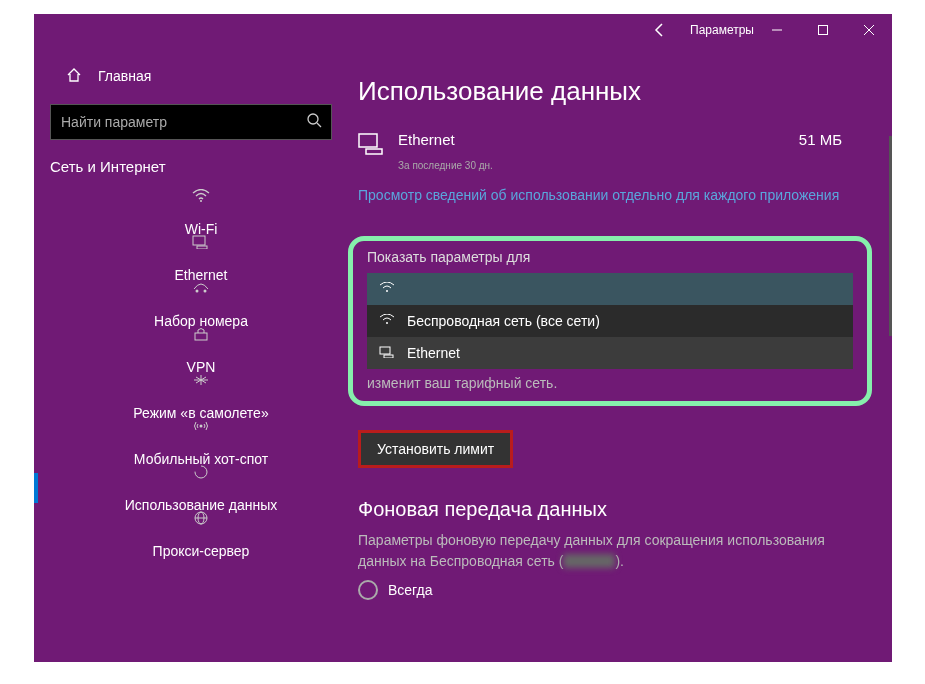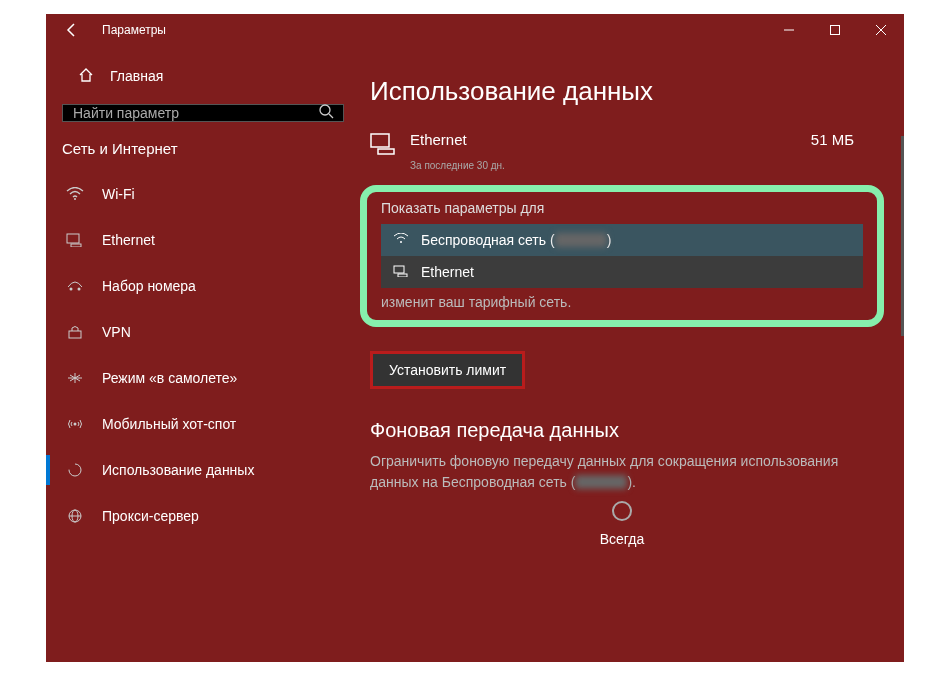--- a/index.html
+++ b/index.html
@@ -5,26 +5,27 @@
   * { box-sizing: border-box; margin: 0; padding: 0; }
   body {
     font-family: "Segoe UI", -apple-system, sans-serif;
     background: #fff;
     width: 925px;
     height: 684px;
     overflow: hidden;
   }
   .window {
     position: absolute;
-    left: 46px; top: 14px;
+    left: 34px; top: 14px;
     width: 858px; height: 648px;
-    background: #7f1d1d;
+    background: #701a75;
     color: #fff;
     display: flex;
     flex-direction: column;
+    align-items: flex-end;
   }
   .titlebar {
     height: 32px;
     display: flex;
     align-items: center;
     padding: 0 0 0 10px;
     flex-shrink: 0;
   }
   .back-btn {
     width: 32px; height: 32px;
@@ -60,21 +61,21 @@
     padding-left: 32px;
     font-size: 14px;
     gap: 16px;
   }
   .search-wrap {
     margin: 8px 16px 14px 16px;
     position: relative;
   }
   .search {
     width: 100%;
-    height: 18px;
+    height: 36px;
     background: #000;
     border: 1px solid #555;
     color: #ccc;
     font-size: 14px;
     padding: 0 36px 0 10px;
   }
   .search::placeholder { color: #aaa; }
   .search-icon {
     position: absolute;
     right: 10px; top: 50%;
@@ -87,20 +88,21 @@
     font-weight: 400;
   }
   .nav-item {
     display: flex; align-items: center;
     height: 46px;
     padding-left: 20px;
     font-size: 14px;
     gap: 18px;
     color: #fff;
     position: relative;
+    flex-direction: column;
   }
   .nav-item.active::before {
     content: "";
     position: absolute;
     left: 0; top: 8px; bottom: 8px;
     width: 4px;
     background: #0078d4;
   }
   .nav-item .ico { width: 18px; display: flex; justify-content: center; color: #ddd; }
   .content {
@@ -131,21 +133,21 @@
     padding-right: 20px;
   }
   .link {
     color: #5aa6dc;
     font-size: 14px;
     line-height: 1.5;
     display: inline-block;
     margin-bottom: 30px;
   }
   .highlight-box {
-    border: 7px solid #86efac;
+    border: 5px solid #86efac;
     border-radius: 16px;
     padding: 8px 14px 10px 14px;
     margin: 0 -10px 10px -10px;
   }
   .dd-label {
     font-size: 14px;
     color: #ddd;
     margin-bottom: 8px;
   }
   .dd {
@@ -184,21 +186,20 @@
     font-size: 14px;
     color: #bbb;
     line-height: 1.5;
     margin-bottom: 6px;
   }
   .radio-row {
     display: flex; align-items: center;
     gap: 10px;
     font-size: 14px;
     margin-top: 8px;
-    flex-direction: column;
   }
   .radio {
     width: 20px; height: 20px;
     border: 2px solid #aaa;
     border-radius: 50%;
   }
   .blur {
     display: inline-block;
     filter: blur(3px);
     background: #666;
@@ -357,45 +358,52 @@
               <rect x="8" y="16" width="16" height="5" stroke="#fff" fill="none" stroke-width="1.5"></rect>
             </svg>
         </span>
         <div>
           <div class="usage-name">Ethernet</div>
           <div class="usage-sub">За последние 30 дн.</div>
         </div>
         <div class="usage-val">51 МБ</div>
       </div>
 
+      <a class="link">Просмотр сведений об использовании отдельно для каждого приложения</a>
 
       <div class="highlight-box">
         <div class="dd-label">Показать параметры для</div>
         <div class="dd">
           <div class="dd-row selected">
             <span><svg width="16" height="12" viewBox="0 0 16 12">
                   <path d="M1 3 Q8 -3 15 3 M4 6 Q8 2 12 6" stroke="#fff" fill="none"></path>
                   <circle cx="8" cy="9" r="1" fill="#fff"></circle>
                 </svg></span>
-            <span><span>Беспроводная сеть (</span><span class="blur">xxxx</span><span>)</span></span>
+          </div>
+          <div class="dd-row">
+            <span><svg width="16" height="12" viewBox="0 0 16 12">
+                  <path d="M1 3 Q8 -3 15 3 M4 6 Q8 2 12 6" stroke="#fff" fill="none"></path>
+                  <circle cx="8" cy="9" r="1" fill="#fff"></circle>
+                </svg></span>
+            <span>Беспроводная сеть (все сети)</span>
           </div>
           <div class="dd-row hover">
             <span><svg width="16" height="12" viewBox="0 0 16 12">
                   <rect x="1" y="1" width="10" height="7" stroke="#fff" fill="none"></rect>
                   <rect x="5" y="9" width="9" height="3" stroke="#fff" fill="none"></rect>
                 </svg></span>
             <span>Ethernet</span>
           </div>
         </div>
         <div class="after-dd">изменит ваш тарифный сеть.</div>
       </div>
 
       <div class="btn">Установить лимит</div>
 
       <h2 class="sub-heading">Фоновая передача данных</h2>
-      <div class="desc"><span>Ограничить фоновую передачу данных для сокращения использования данных на Беспроводная сеть (</span><span class="blur">xxxx</span><span>).</span></div>
+      <div class="desc"><span>Параметры фоновую передачу данных для сокращения использования данных на Беспроводная сеть (</span><span class="blur">xxxx</span><span>).</span></div>
       <div class="radio-row">
         <span class="radio"></span>
         <span>Всегда</span>
       </div>
     </div>
   </div>
 </div>
 
 </body></html>

